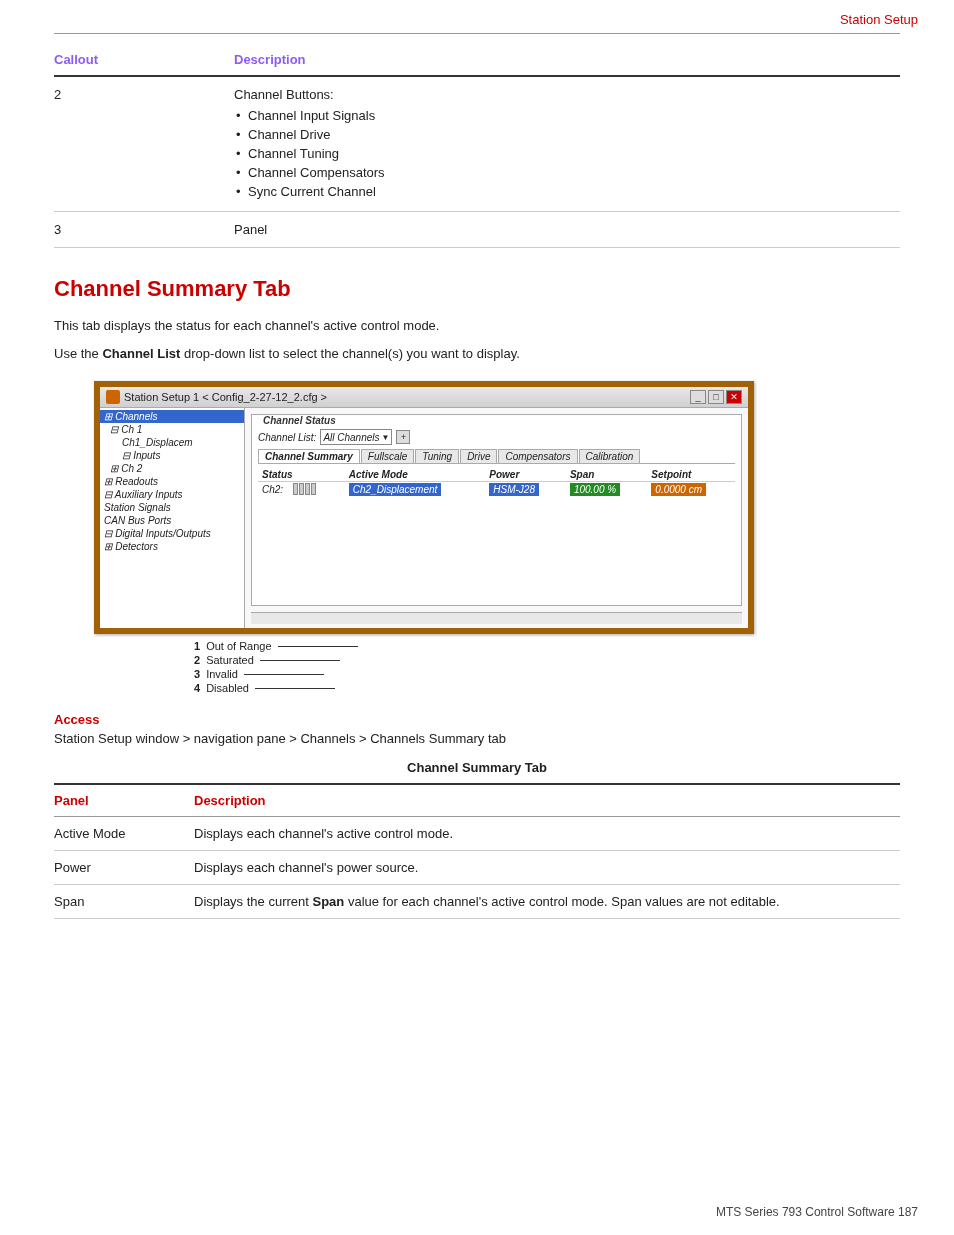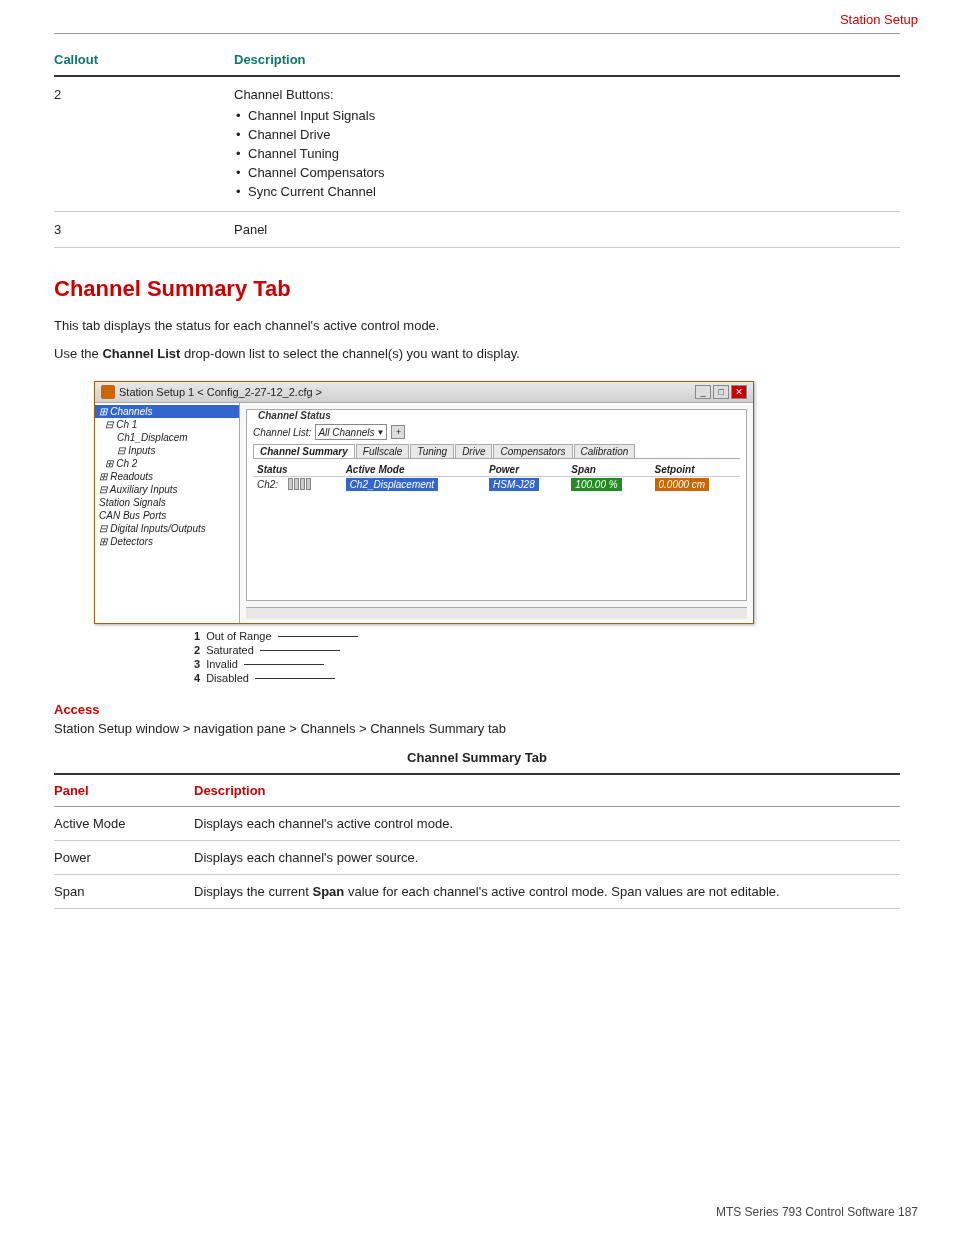--- a/index.html
+++ b/index.html
@@ -34,21 +34,21 @@
     }
 
     
     .doc-table {
       width: 100%;
       border-collapse: collapse;
       margin-bottom: 0;
     }
     .doc-table th {
       text-align: left;
-      color: #0f766e;
+      color: #8b5cf6;
       font-weight: bold;
       padding: 8px 10px 8px 0;
       border-bottom: 2px solid #333;
       font-size: 13px;
     }
     .doc-table td {
       padding: 10px 10px 10px 0;
       vertical-align: top;
       border-bottom: 1px solid #ccc;
       font-size: 13px;
@@ -83,21 +83,21 @@
     .intro-text {
       font-size: 13px;
       margin-bottom: 8px;
       line-height: 1.5;
     }
 
     .bold { font-weight: bold; }
 
     
     .sw-window {
-      border: 1px solid #a16207;
+      border: 6px solid #a16207;
       background: #f0f0f0;
       width: 660px;
       font-size: 11px;
       box-shadow: 1px 1px 3px #aaa;
       position: relative;
     }
     .sw-titlebar {
       background: linear-gradient(to bottom, #e8e8e8, #d0d0d0);
       border-bottom: 1px solid #aaa;
       padding: 3px 6px;

